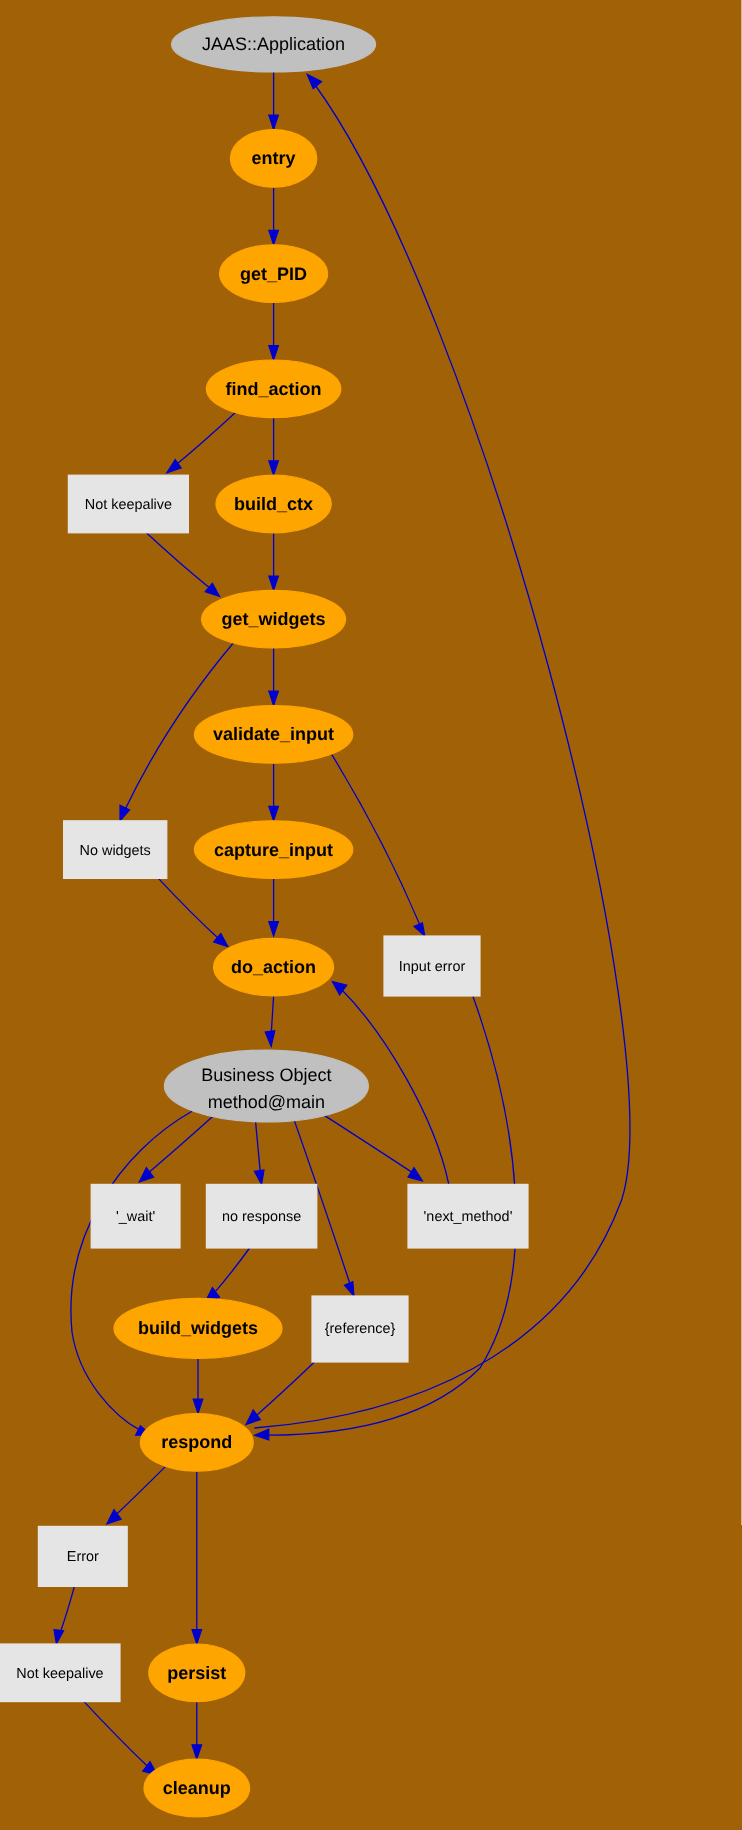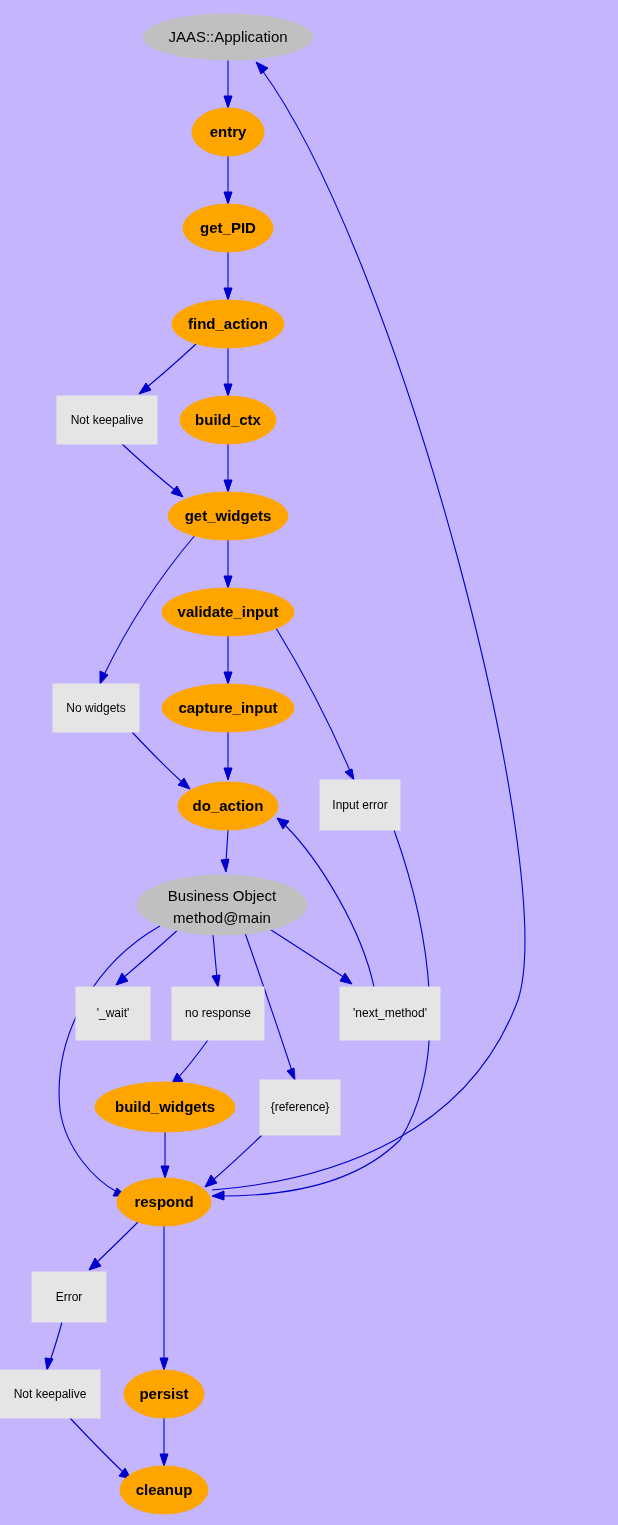--- a/index.html
+++ b/index.html
@@ -11,21 +11,21 @@
   body {
     width: 618px;
     height: 1525px;
     font-family: "Liberation Sans", sans-serif;
     overflow: hidden;
   }
   #graph-root {
     position: relative;
     width: 618px;
     height: 1525px;
-    background: #c4b5fd;
+    background: #a16207;
   }
   svg#graph-svg {
     display: block;
     width: 618px;
     height: 1525px;
   }
   .node-ellipse-method {
     fill: #ffa500;
     stroke: #ffa500;
     stroke-width: 1;

